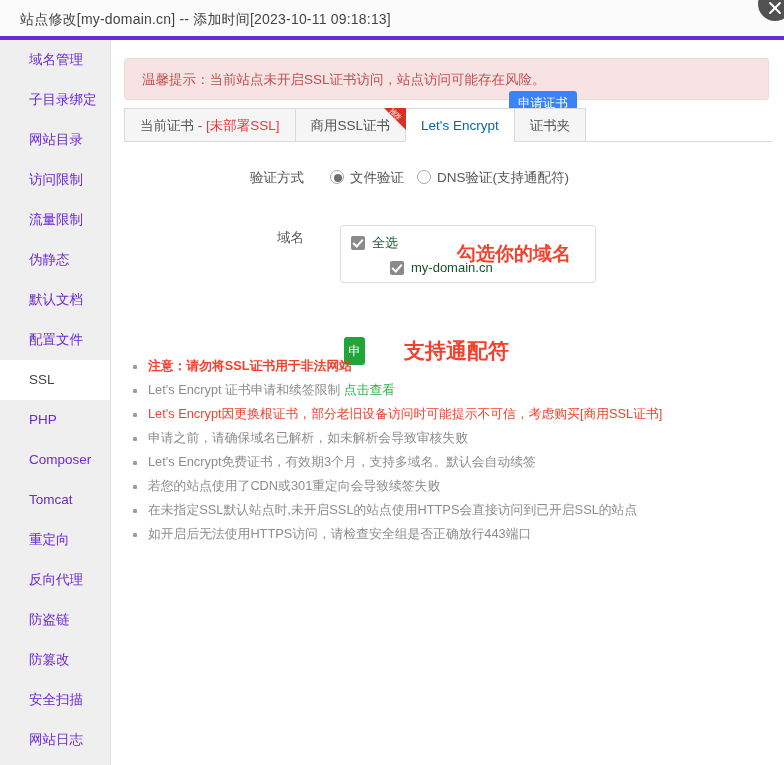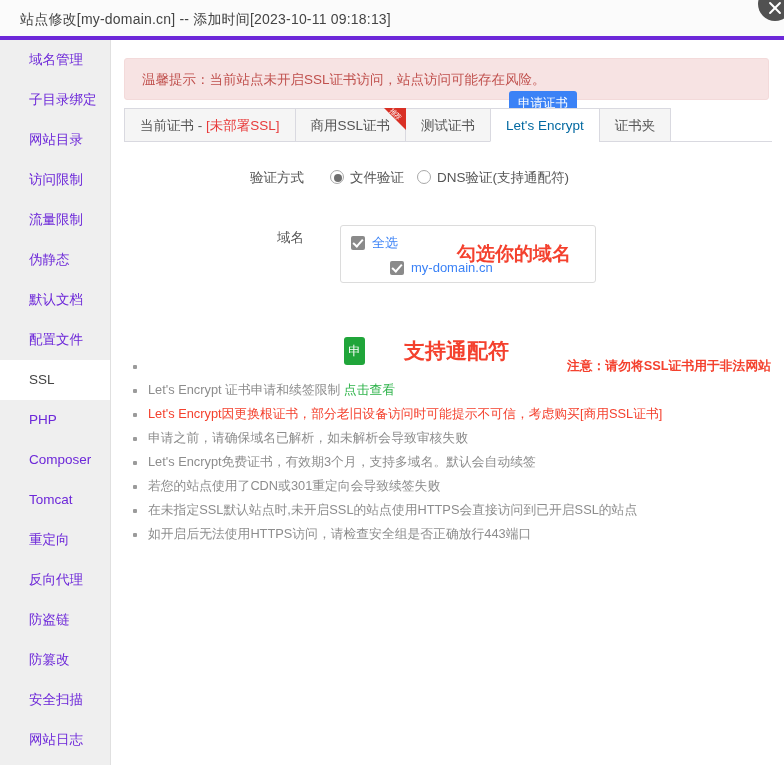--- a/index.html
+++ b/index.html
@@ -213,21 +213,21 @@
     left: 228px; top: 0px;
     width: 256px; height: 58px;
     border: 1px solid #dcdcdc;
     border-radius: 3px;
     background: #fff;
   }
   .chk-line {
     position: absolute;
     left: 10px;
     font-size: 13px;
-    color: #3b82f6;
+    color: #14532d;
     white-space: nowrap;
     cursor: pointer;
   }
   .chk {
     display: inline-block;
     width: 14px; height: 14px;
     background: #8a8a8a;
     border-radius: 2px;
     vertical-align: -3px;
     margin-right: 7px;
@@ -282,21 +282,21 @@
     white-space: nowrap;
   }
   .bullets li::before {
     content: "";
     position: absolute;
     left: 7px; top: 11px;
     width: 4px; height: 4px;
     background: #9b9b9b;
     border-radius: 1px;
   }
-  .bullets li.red { color: #f4412e; font-weight: 700; text-align: right; }
+  .bullets li.red { color: #f4412e; font-weight: 700; }
   .bullets li.red-plain { color: #f4412e; }
   .lnk-green { color: #2eb34a; cursor: pointer; }
 </style>
 </head>
 <body>
 
 <div id="app">
 
   <div class="titlebar">
     <div class="titlebar-text">站点修改[my-domain.cn] -- 添加时间[2023-10-11 09:18:13]</div>
@@ -332,21 +332,20 @@
     <div class="notice">
       <div class="notice-text">温馨提示：当前站点未开启SSL证书访问，站点访问可能存在风险。</div>
       <div class="notice-btn">申请证书</div>
     </div>
 
     <div class="tabs" id="tabs">
         <div class="tab"><span>当前证书 - </span><span class="warn">[未部署SSL]</span></div>
         <div class="tab"><span>商用SSL证书</span><span class="ribbon">
             <span class="ribbon-text">推荐</span>
           </span></div>
-        <div class="tab"><span>测试证书</span></div>
         <div class="tab active"><span>Let's Encrypt</span></div>
         <div class="tab"><span>证书夹</span></div>
       </div>
     <div class="tabs-underline"></div>
 
     <div class="row-verify">
       <div class="field-label" style="left:108px; top:4px; width:84px;">验证方式</div>
       <div class="radio-wrap" style="left:218px; top:4px;">
         <span class="radio checked"></span><span>文件验证</span>
       </div>

